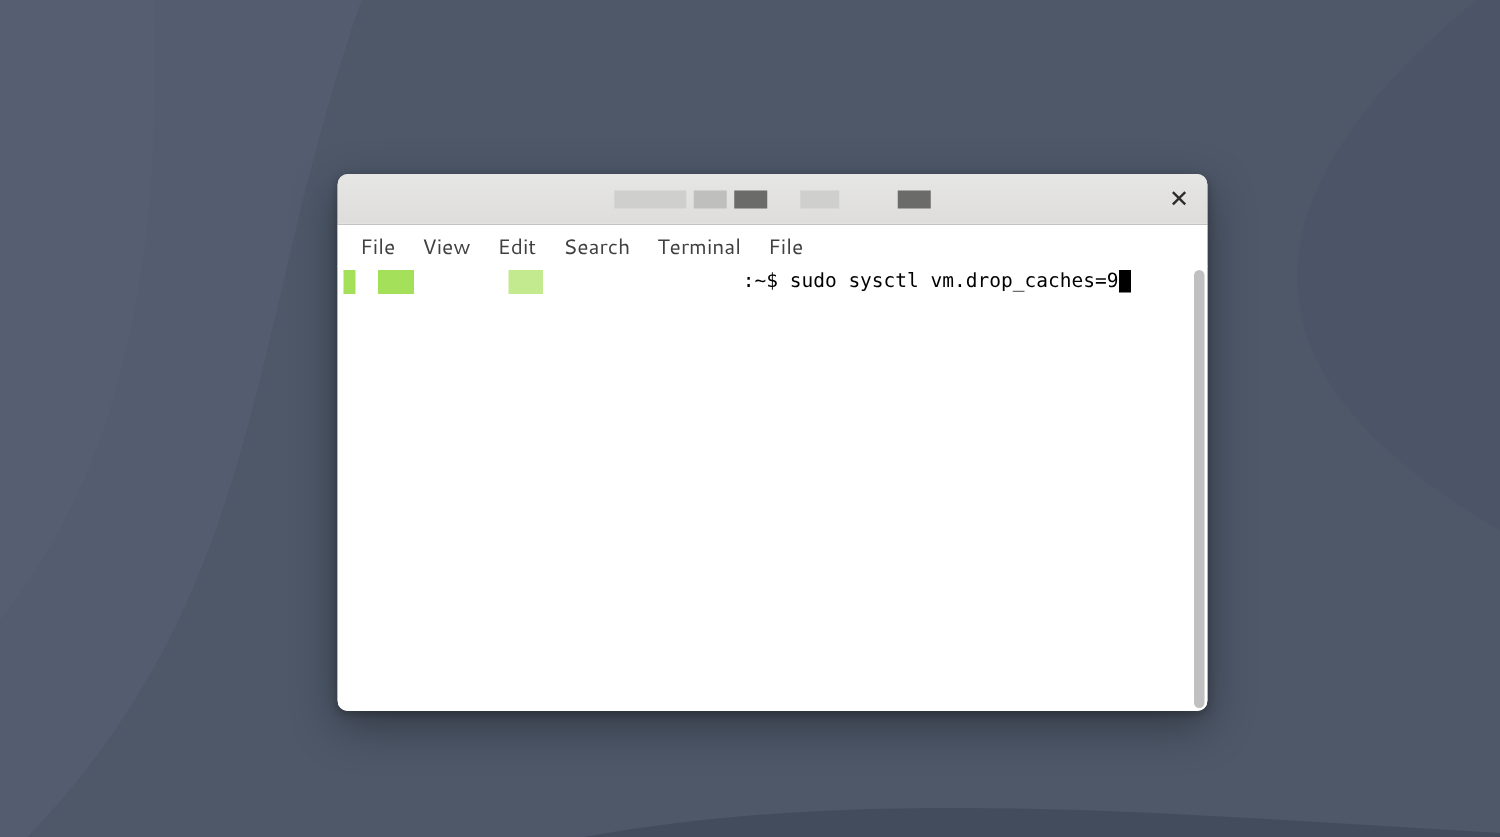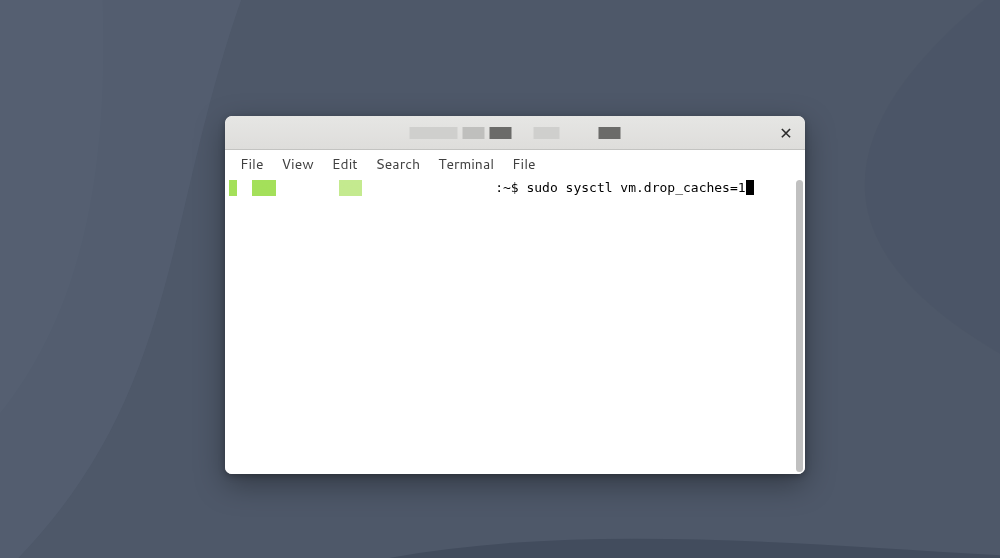--- a/index.html
+++ b/index.html
@@ -180,18 +180,18 @@
   <div class="menubar">
     <div class="menu-item">File</div>
     <div class="menu-item">View</div>
     <div class="menu-item">Edit</div>
     <div class="menu-item">Search</div>
     <div class="menu-item">Terminal</div>
     <div class="menu-item">File</div>
   </div>
 
   <div class="terminal-area">
-    <div class="terminal-content"><span class="prompt-line"><span class="user-seg">a</span>  <span class="user-seg">aaa</span>        <span class="host-seg">aaa</span>                 <span class="tail">:~$ </span><span class="tail">sudo sysctl vm.drop_caches=1</span><span class="cursor"></span></span></div>
+    <div class="terminal-content"><span class="prompt-line"><span class="user-seg">a</span>  <span class="user-seg">aaa</span>        <span class="host-seg">aaa</span>                 <span class="tail">:~$ </span><span class="tail">sudo sysctl vm.drop_caches=9</span><span class="cursor"></span></span></div>
     <div class="scrollbar">
       <div class="scroll-thumb"></div>
     </div>
   </div>
 </div>
 
 </body></html>

